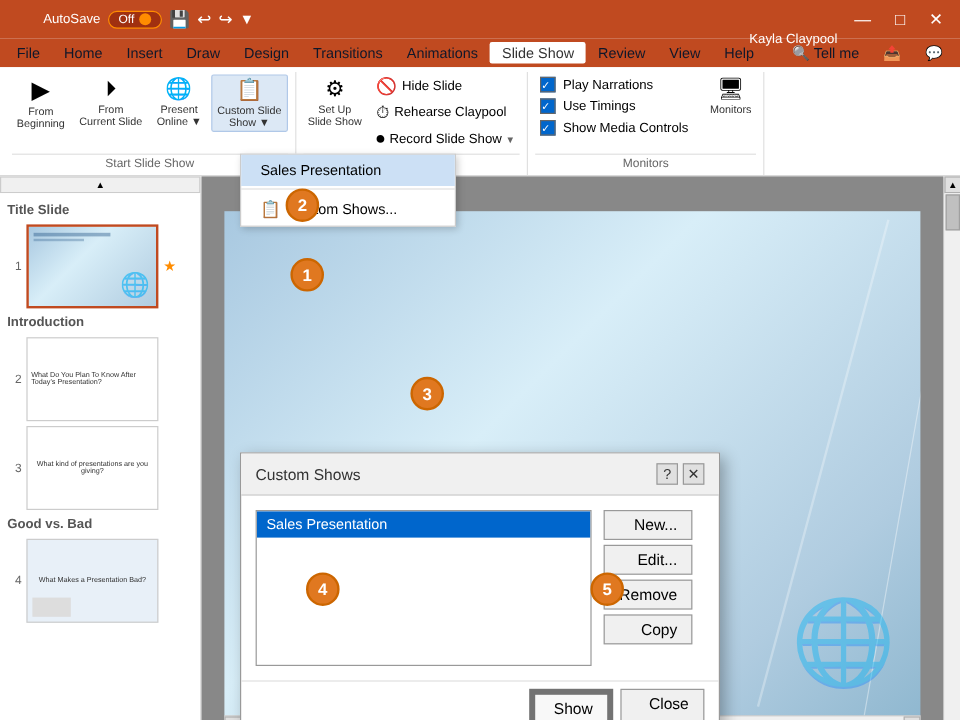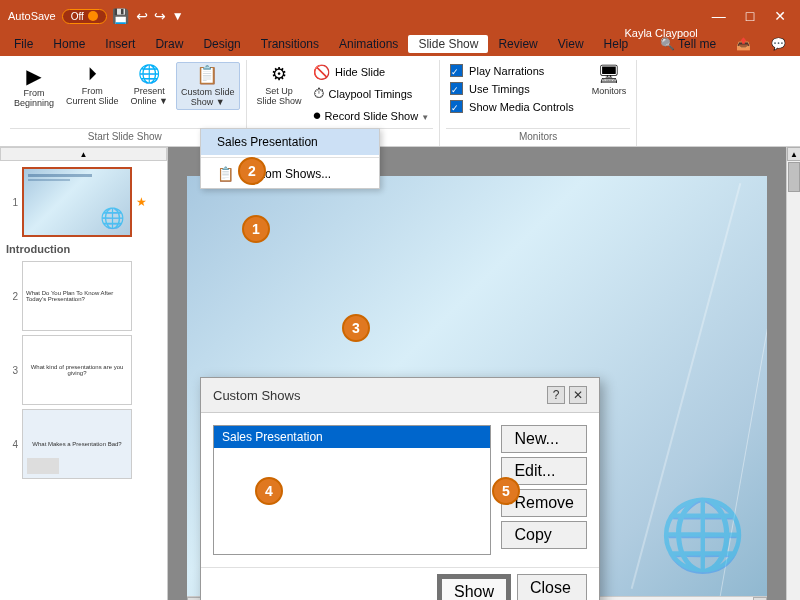--- a/index.html
+++ b/index.html
@@ -1,21 +1,21 @@
 <!DOCTYPE html>
 <html><head>
   <meta charset="utf-8">
   <style>
     * { box-sizing: border-box; margin: 0; padding: 0; }
     body { font-family: 'Segoe UI', Arial, sans-serif; font-size: 12px; background: #f0f0f0; width: 800px; height: 600px; overflow: hidden; }
 
     
     .title-bar { background: #c04a20; height: 32px; display: flex; align-items: center; padding: 0 8px; color: white; }
     .title-bar-left { display: flex; align-items: center; gap: 6px; flex: 1; }
-    .autosave-label { font-size: 11px; color: white; }
+    .autosave-label { font-size: 11px; color: white; margin-left: 28px; }
     .autosave-toggle { background: #a03010; border: 1px solid #ff8c00; border-radius: 10px; padding: 1px 8px; font-size: 10px; color: white; display: flex; align-items: center; gap: 4px; }
     .toggle-dot { width: 10px; height: 10px; background: #ff8c00; border-radius: 50%; }
     .title-center { flex: 2; text-align: center; font-size: 12px; }
     .title-right { display: flex; align-items: center; gap: 8px; flex: 1; justify-content: flex-end; }
     .title-btn { color: white; cursor: pointer; font-size: 14px; padding: 2px 6px; }
 
     
     .menu-bar { background: #c04a20; height: 24px; display: flex; align-items: center; padding: 0 4px; }
     .menu-item { color: #0f172a; padding: 2px 10px; font-size: 12px; cursor: pointer; border-radius: 2px; }
     .menu-item.active { background: white; color: #333; }
@@ -74,21 +74,21 @@
     .dialog { background: white; border: 1px solid #999; box-shadow: 4px 4px 12px rgba(0,0,0,0.3); width: 400px; position: absolute; top: 230px; left: 200px; }
     .dialog-title-bar { background: #f0f0f0; padding: 8px 12px; display: flex; align-items: center; justify-content: space-between; border-bottom: 1px solid #ccc; }
     .dialog-title { font-size: 13px; color: #333; font-weight: normal; }
     .dialog-title-btns { display: flex; gap: 4px; }
     .dialog-title-btn { width: 18px; height: 18px; display: flex; align-items: center; justify-content: center; cursor: pointer; font-size: 12px; color: #333; border: 1px solid #999; background: #e0e0e0; }
     .dialog-content { padding: 12px; display: flex; gap: 10px; }
     .dialog-list { width: 280px; border: 1px solid #999; height: 130px; overflow-y: auto; }
     .dialog-list-item { padding: 4px 8px; font-size: 12px; cursor: pointer; }
     .dialog-list-item.selected { background: #0066cc; color: white; }
     .dialog-buttons { display: flex; flex-direction: column; gap: 4px; }
-    .dialog-btn { padding: 4px 12px; font-size: 16px; border: 1px solid #999; background: #f0f0f0; cursor: pointer; min-width: 70px; text-align: left; }
+    .dialog-btn { padding: 4px 12px; font-size: 13px; border: 1px solid #999; background: #f0f0f0; cursor: pointer; min-width: 70px; text-align: right; }
     .dialog-footer { padding: 6px 12px 10px; display: flex; justify-content: flex-end; gap: 6px; border-top: 1px solid #e0e0e0; }
 
     
     .callout { position: absolute; width: 28px; height: 28px; border-radius: 50%; display: flex; align-items: center; justify-content: center; font-size: 14px; font-weight: bold; color: white; z-index: 300; border: 2px solid #cc6600; }
     .callout-orange { background: #e07820; }
     .callout-1 { top: 68px; left: 242px; }
     .callout-2 { top: 10px; left: 238px; }
     .callout-3 { top: 167px; left: 342px; }
     .callout-4 { top: 330px; left: 255px; }
     .callout-5 { top: 330px; left: 492px; }
@@ -170,21 +170,21 @@
           <span class="icon" style="font-size:18px;">⚙</span>
           <span class="label">Set Up<br>Slide Show</span>
         </div>
         <div class="ribbon-small">
           <div class="ribbon-small-btn">
             <span class="small-icon">🚫</span>
             <span>Hide Slide</span>
           </div>
           <div class="ribbon-small-btn">
             <span class="small-icon">⏱</span>
-            <span>Claypool Timings</span>
+            <span>Rehearse Claypool</span>
           </div>
           <div class="ribbon-small-btn">
             <span class="small-icon">⏺</span>
             <span>Record Slide Show <span class="dropdown-arrow">▼</span></span>
           </div>
         </div>
       </div>
       <div class="ribbon-group-label">Set Up</div>
     </div>
 
@@ -224,20 +224,21 @@
     </div>
   </div>
 </div>
 
 <div class="main-content" style="position:relative;">
 
   <div style="display:flex; flex-direction:column; width:168px; border-right:1px solid #ccc; background:white;">
     <div class="panel-scroll-up">▲</div>
     <div class="slide-panel" style="flex:1; overflow:hidden;">
 
+      <div class="section-header">Title Slide</div>
       <div class="slide-thumb selected">
         <span class="slide-num">1</span>
         <div class="thumb-img slide1">
           <div style="position:absolute; right:5px; bottom:5px; font-size:20px; color:rgba(100,160,200,0.6);">🌐</div>
           <div style="position:absolute; top:5px; left:4px; width:60%; height:3px; background:rgba(30,80,130,0.4);"></div>
           <div style="position:absolute; top:10px; left:4px; width:40%; height:2px; background:rgba(30,80,130,0.3);"></div>
         </div>
         <span class="slide-star">★</span>
       </div>
 
@@ -250,20 +251,21 @@
         <span style="width:12px;"></span>
       </div>
       <div class="slide-thumb">
         <span class="slide-num">3</span>
         <div class="thumb-img slide3">
           <div style="font-size:6px; color:#333; padding:3px; text-align:center;">What kind of presentations are you giving?</div>
         </div>
         <span style="width:12px;"></span>
       </div>
 
+      <div class="section-header">Good vs. Bad</div>
       <div class="slide-thumb">
         <span class="slide-num">4</span>
         <div class="thumb-img slide4" style="background:#e8f0f8;">
           <div style="font-size:6px; color:#333; padding:3px; text-align:center;">What Makes a Presentation Bad?</div>
           <div style="position:absolute; bottom:4px; left:4px; width:30%; height:16px; background:#ddd;"></div>
         </div>
         <span style="width:12px;"></span>
       </div>
     </div>
 

